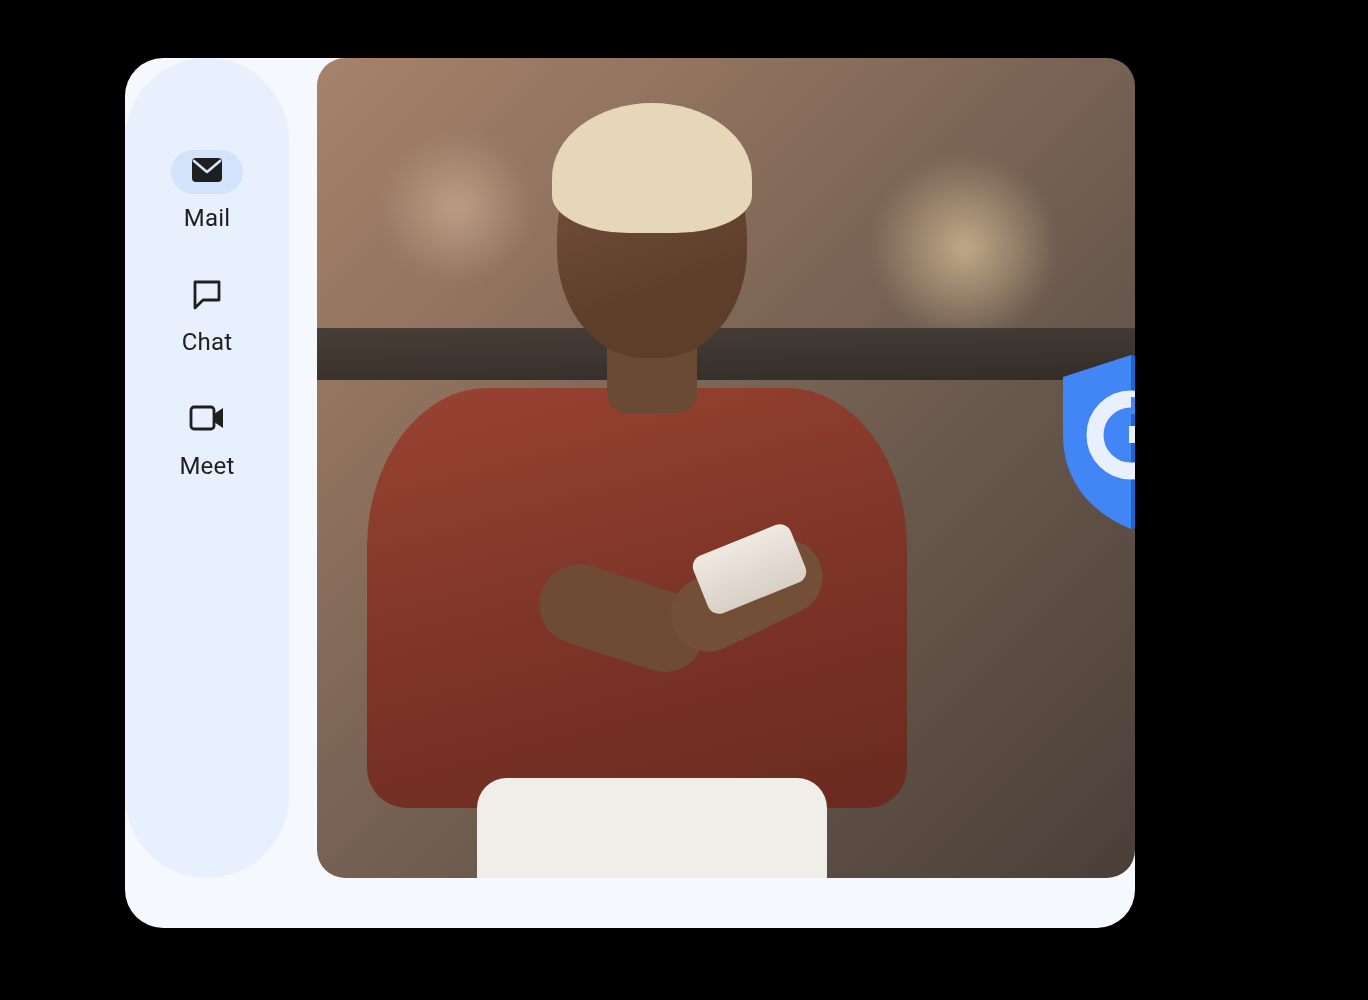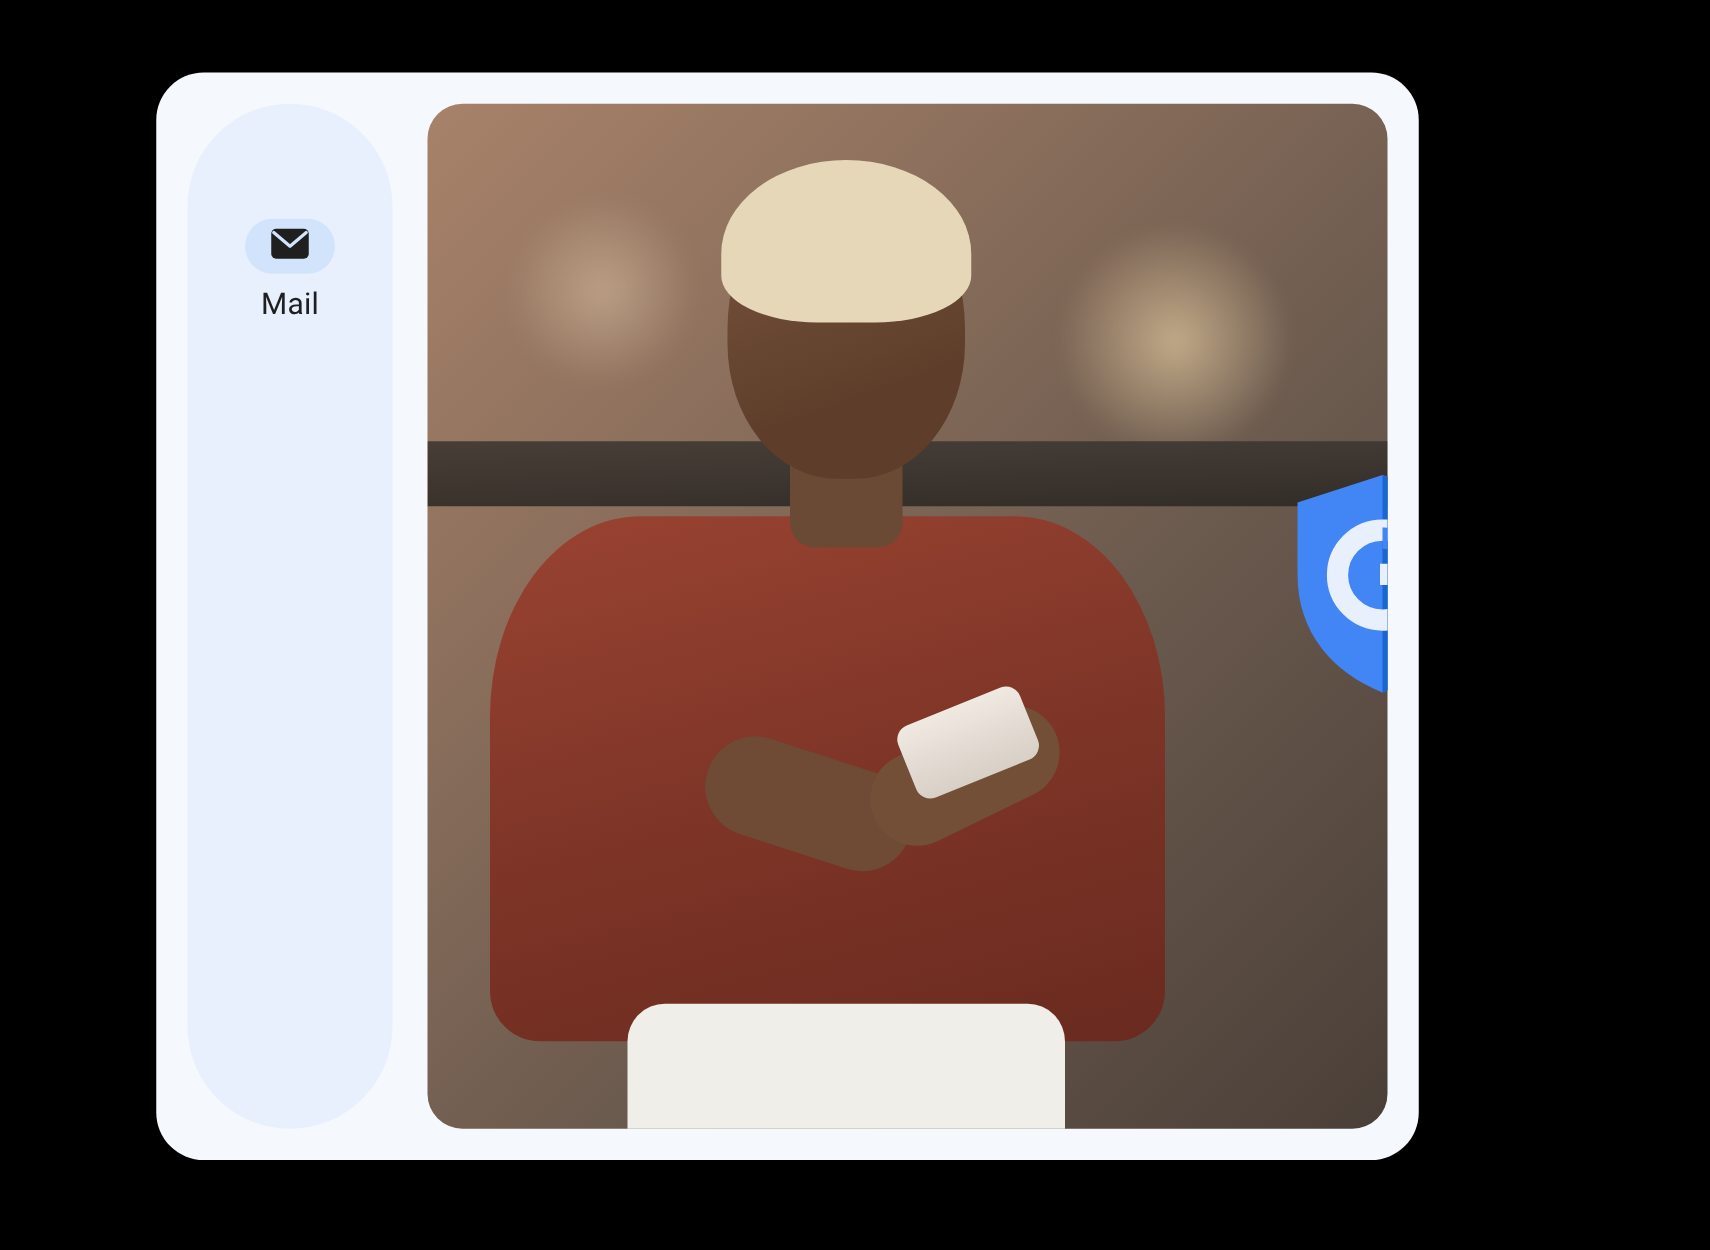--- a/index.html
+++ b/index.html
@@ -11,21 +11,20 @@
       overflow: hidden;
     }
     .card {
       position: absolute;
       left: 125px;
       top: 58px;
       width: 1010px;
       height: 870px;
       background: #f5f8fd;
       border-radius: 38px;
-      padding: 25px;
       display: flex;
       gap: 28px;
     }
     .sidebar {
       width: 164px;
       height: 820px;
       background: #e8f0fe;
       border-radius: 82px;
       display: flex;
       flex-direction: column;
@@ -198,22 +197,43 @@
         <span>
           <svg width="32" height="26" viewBox="0 0 32 26">
             <rect x="1" y="1" width="30" height="24" rx="4" fill="#1f1f1f"></rect>
             <path d="M3 4 L16 15 L29 4" stroke="#d2e3fc" stroke-width="2.6" fill="none" stroke-linecap="round" stroke-linejoin="round"></path>
           </svg>
         </span>
       </div>
       <span class="nav-label">Mail</span>
     </div>
 
-
-
+    <div class="nav-item">
+      <div class="nav-icon-wrap">
+        <span>
+          <svg width="32" height="32" viewBox="0 0 32 32">
+            <path d="M4 4 H28 V22 H12 L4 30 V4 Z" fill="none" stroke="#1f1f1f" stroke-width="2.8" stroke-linejoin="round"></path>
+          </svg>
+        </span>
+      </div>
+      <span class="nav-label">Chat</span>
+    </div>
+
+
+    <div class="nav-item">
+      <div class="nav-icon-wrap">
+        <span>
+          <svg width="36" height="28" viewBox="0 0 36 28">
+            <rect x="2" y="3" width="23" height="22" rx="3" fill="none" stroke="#1f1f1f" stroke-width="2.8"></rect>
+            <path d="M25 10 L34 4 V24 L25 18 Z" fill="#1f1f1f"></path>
+          </svg>
+        </span>
+      </div>
+      <span class="nav-label">Meet</span>
+    </div>
 
   </div>
 
   <div class="photo-wrap">
     <div class="photo-scene">
       <div class="bg-blur1"></div>
       <div class="bg-blur2"></div>
       <div class="bar"></div>
       <div class="person">
         <div class="shirt"></div>

